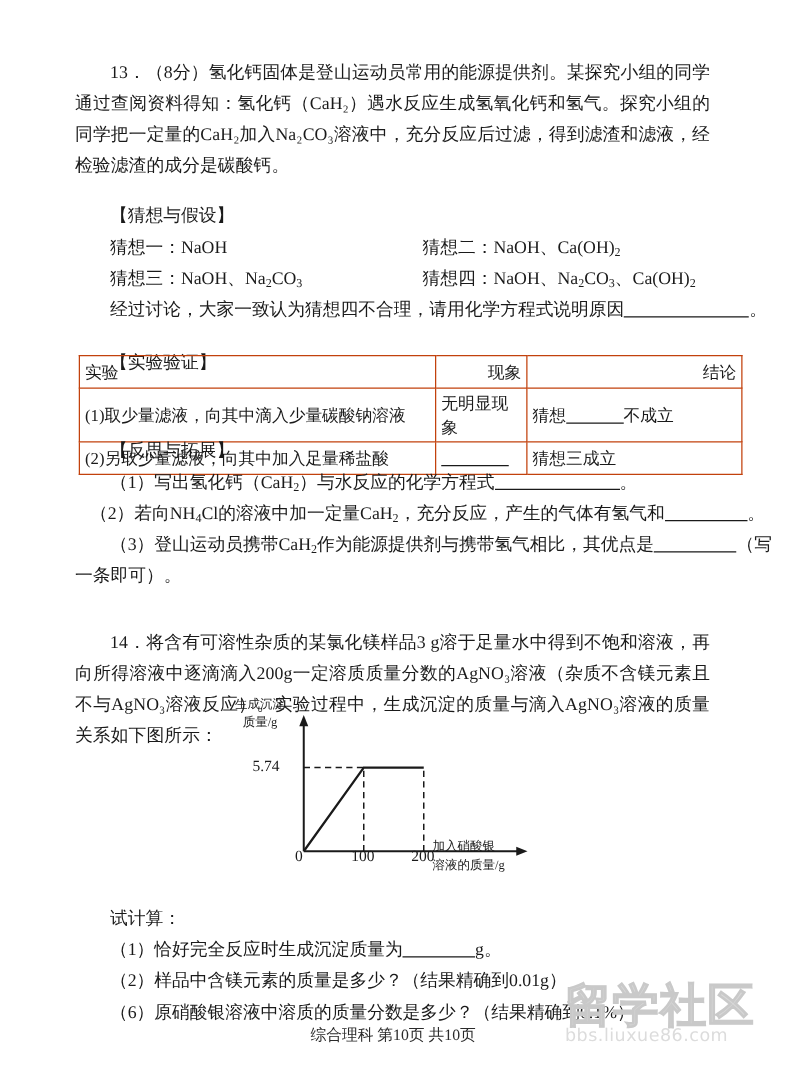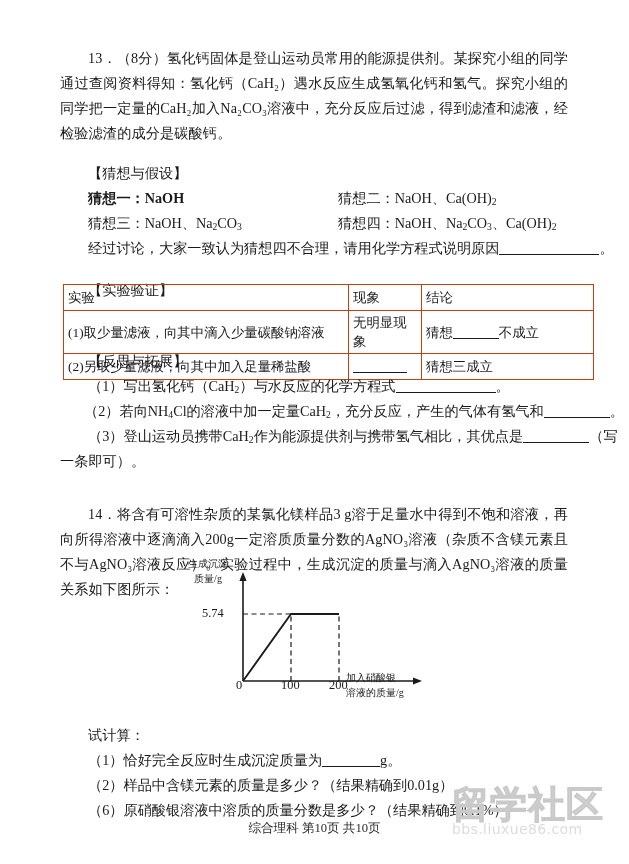--- a/index.html
+++ b/index.html
@@ -65,21 +65,21 @@
     border: 1px solid #c2410c;
     padding: 2px 4px;
     font-weight: normal;
     height: 21px;
     line-height: 19px;
   }
   .vtable th { text-align: center; }
   .vtable .c-exp  { width: 276px; text-align: left; }
   .vtable .c-phen { width: 64px;  text-align: left; }
   .vtable .c-conc { width: 163px; text-align: left; }
-  .vtable .c-phen.hdr, .vtable .c-conc.hdr { text-align: left; }
+  .vtable .c-phen.hdr, .vtable .c-conc.hdr { text-align: right; }
   .cellblank {
     display: inline-block;
     border-bottom: 1px solid #1a1a1a;
     vertical-align: -2px;
   }
   .cb-1 { width: 46px; }
   .cb-2 { width: 54px; }
 
   
   .chart-wrap {
@@ -144,21 +144,21 @@
 </head>
 <body>
 
 <div class="page">
 
   <div class="para indent" style="left:60px; top:46px; width:508px;">13．（8分）氢化钙固体是登山运动员常用的能源提供剂。某探究小组的同学通过查阅资料得知：氢化钙（CaH₂）遇水反应生成氢氧化钙和氢气。探究小组的同学把一定量的CaH₂加入Na₂CO₃溶液中，充分反应后过滤，得到滤渣和滤液，经检验滤渣的成分是碳酸钙。</div>
 
 
   <div class="line" style="left:88px; top:161px;">【猜想与假设】</div>
 
-  <div class="line" style="left:88px; top:186px;font-weight:bold;">
+  <div class="line" style="left:88px; top:186px;">
     <span>猜想一：</span><span>NaOH</span>
   </div>
   <div class="line" style="left:338px; top:186px;">
     <span>猜想二：</span><span>NaOH、Ca(OH)<sub>2</sub></span>
   </div>
   <div class="line" style="left:88px; top:211px;">
     <span>猜想三：</span><span>NaOH、Na<sub>2</sub>CO<sub>3</sub></span>
   </div>
   <div class="line" style="left:338px; top:211px;">
     <span>猜想四：</span><span>NaOH、Na<sub>2</sub>CO<sub>3</sub>、Ca(OH)<sub>2</sub></span>
@@ -191,21 +191,21 @@
       </tr>
     </tbody>
   </table>
 
   <div class="line" style="left:88px; top:349px;">【反思与拓展】</div>
 
   <div class="line" style="left:88px; top:374px;">
     <span>（1）写出氢化钙（CaH<sub>2</sub>）与水反应的化学方程式</span><span class="blank b-lg"></span><span>。</span>
   </div>
 
-  <div class="line" style="left:84px; top:399px;">
+  <div class="line" style="left:72px; top:399px;">
     <span>（2）若向NH<sub>4</sub>Cl的溶液中加一定量CaH<sub>2</sub>，充分反应，产生的气体有氢气和</span><span class="blank b-md"></span><span>。</span>
   </div>
 
   <div class="line" style="left:88px; top:424px;">
     <span>（3）登山运动员携带CaH<sub>2</sub>作为能源提供剂与携带氢气相比，其优点是</span><span class="blank b-md"></span><span>（写</span>
   </div>
   <div class="line" style="left:60px; top:449px;">一条即可）。</div>
 
 
   <div class="para indent" style="left:60px; top:502px; width:508px;">14．将含有可溶性杂质的某氯化镁样品3 g溶于足量水中得到不饱和溶液，再向所得溶液中逐滴滴入200g一定溶质质量分数的AgNO₃溶液（杂质不含镁元素且不与AgNO₃溶液反应）。实验过程中，生成沉淀的质量与滴入AgNO₃溶液的质量关系如下图所示：</div>

